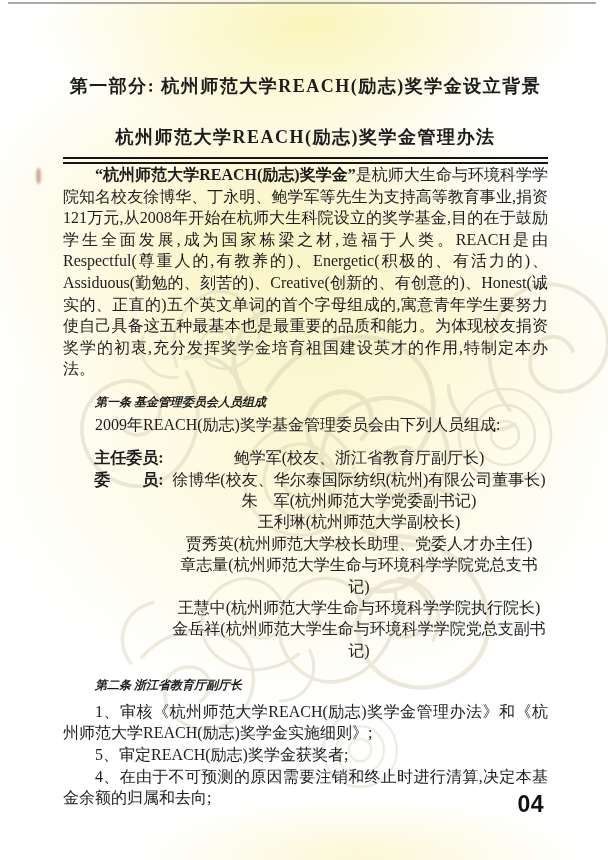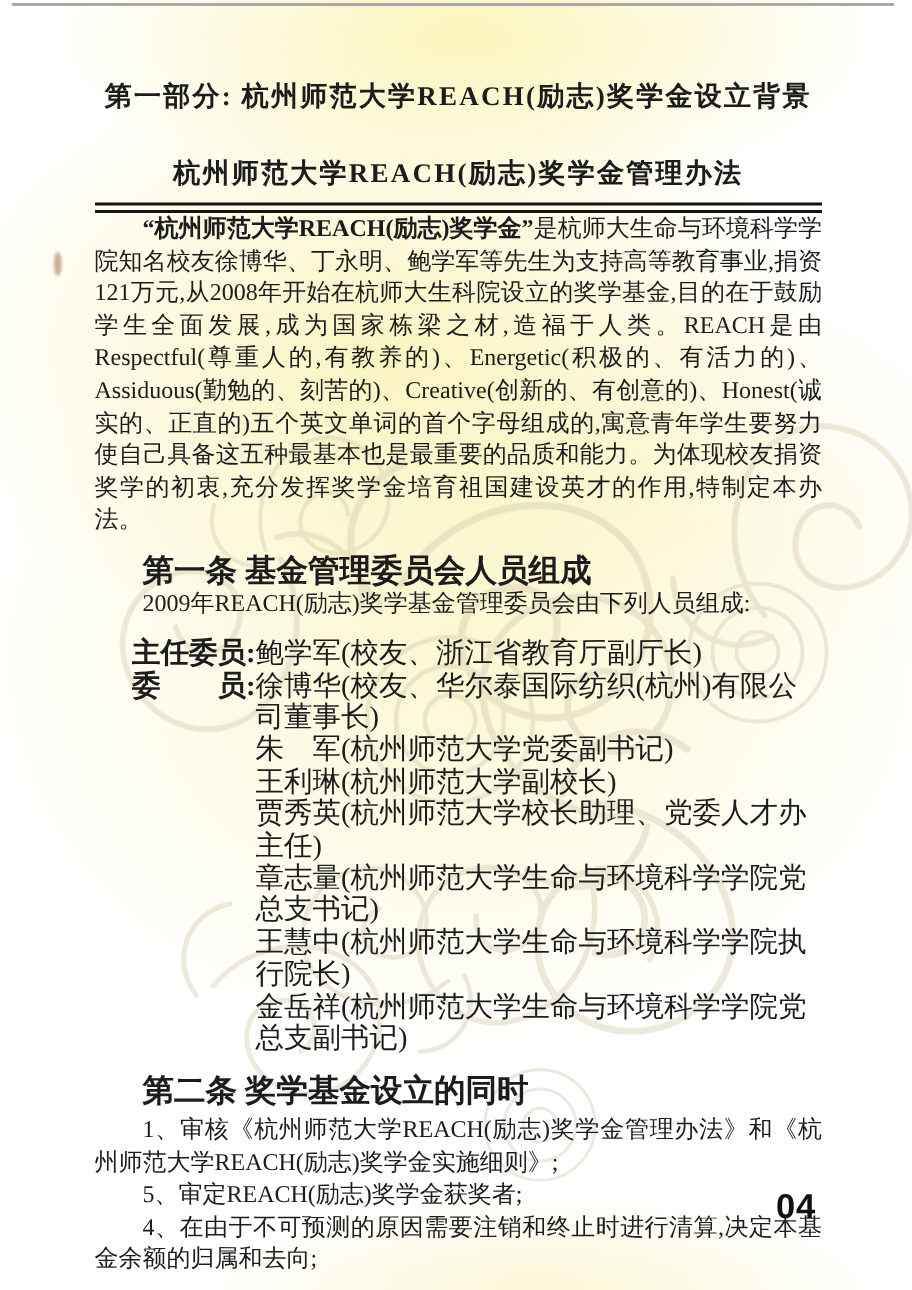--- a/index.html
+++ b/index.html
@@ -21,36 +21,36 @@
   .smudge  { position:absolute; left:36px; top:168px; width:5px; height:16px;
              background:#8a5130; opacity:.45; border-radius:45%; filter:blur(1px); }
   .wm { position:absolute; left:0; top:0; pointer-events:none; }
 
   .content { position:absolute; left:63px; top:52px; width:485px; }
 
   .t1, .t2 {
     font-size:18px; line-height:24px; font-weight:bold;
     text-align:center; letter-spacing:1.5px; margin:0;
   }
-  .t1 { margin-top:0; }
+  .t1 { margin-top:22px; }
   .t2 { margin-top:27px; }
   .rule { margin-top:8px; height:3px; border-top:2px solid #151515; border-bottom:2px solid #151515; }
 
   p.body { font-size:16px; line-height:21.6px; text-align:justify; margin:0; }
   .indent { text-indent:32px; }
   .p-intro { margin-top:10px; }
 
   h3.art {
-    font-size:21px; line-height:21.6px; font-weight:bold;
-    margin:12px 0 0 0; text-indent:32px;
+    font-size:12px; line-height:21.6px; font-weight:bold;
+    margin:12px 0 0 0; text-indent:32px;font-style:italic;
   }
   h3.art2 { margin-top:14px; }
   .a1p { margin-top:4px; }
 
-  .committee { margin:12px 0 0 25px; font-size:19px; line-height:21.4px; }
+  .committee { margin:12px 0 0 25px; font-size:16px; line-height:21.4px;text-align:center; }
   .crow  { display:flex; align-items:flex-start; }
   .crole { font-weight:bold; flex:0 0 82px; white-space:nowrap; }
   .cname, .cnames { flex:1 1 auto; }
 
   .duties .first { margin-top:4px; }
 
   .pagenum {
     position:absolute; right:64px; top:791px;
     font-family:"Liberation Sans", sans-serif;
     font-weight:bold; font-size:23px; color:#111;
@@ -116,21 +116,21 @@
           <div>朱　军(杭州师范大学党委副书记)</div>
           <div>王利琳(杭州师范大学副校长)</div>
           <div>贾秀英(杭州师范大学校长助理、党委人才办主任)</div>
           <div>章志量(杭州师范大学生命与环境科学学院党总支书记)</div>
           <div>王慧中(杭州师范大学生命与环境科学学院执行院长)</div>
           <div>金岳祥(杭州师范大学生命与环境科学学院党总支副书记)</div>
         </div>
       </div>
     </div>
 
-    <h3 class="art art2">第二条 奖学基金设立的同时</h3>
+    <h3 class="art art2">第二条 浙江省教育厅副厅长</h3>
     <div class="duties">
       <p class="body indent first">1、审核《杭州师范大学REACH(励志)奖学金管理办法》和《杭州师范大学REACH(励志)奖学金实施细则》;</p>
       <p class="body indent">5、审定REACH(励志)奖学金获奖者;</p>
       <p class="body indent">4、在由于不可预测的原因需要注销和终止时进行清算,决定本基金余额的归属和去向;</p>
     </div>
 
   </div>
 
   <div class="pagenum">04</div>
 </div>

